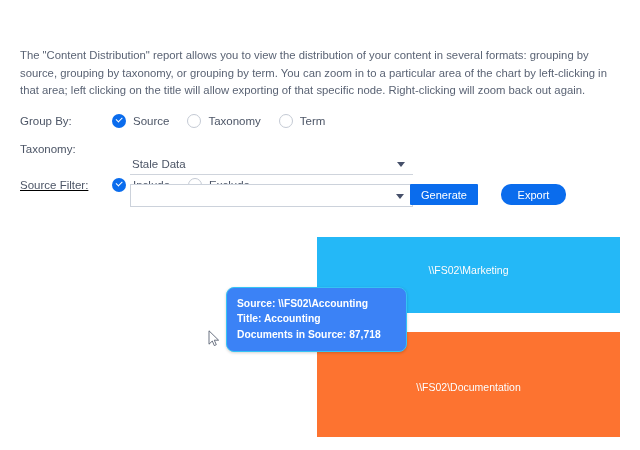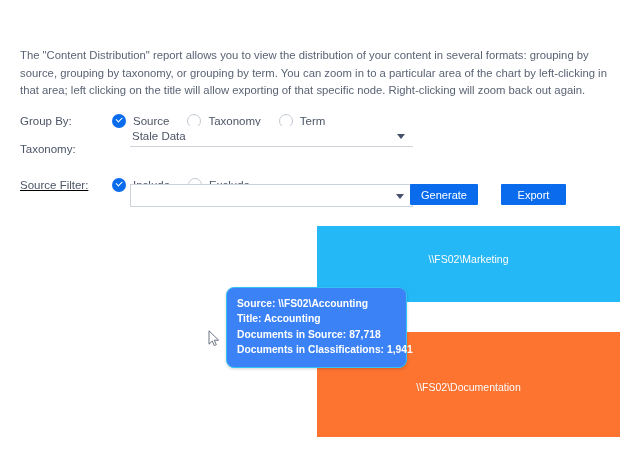--- a/index.html
+++ b/index.html
@@ -155,21 +155,21 @@
     overflow: hidden;
   }
   .tile-label {
     color: #ffffff;
     font-size: 10.5px;
     font-weight: 400;
     white-space: nowrap;
     text-shadow: 0 0 1px rgba(0,0,0,.08);
   }
   #tile-accounting { left: 0;   top: 0;   width: 292px; height: 212px; }
-  #tile-marketing  { left: 297px; top: 1px;   width: 303px; height: 76px; }
+  #tile-marketing  { left: 297px; top: 12px;   width: 303px; height: 76px; }
   #tile-doc        { left: 297px; top: 107px; width: 303px; height: 105px; }
   #tile-accounting .tile-label { margin-left: -10px; }
   #tile-marketing .tile-label  { margin-top: -10px; }
   #tile-doc .tile-label        { margin-top: 4px; }
 
   
   .tooltip {
     position: absolute;
     left: 226px; top: 287px;
     width: 181px;
@@ -219,21 +219,21 @@
         <div class="radio-opt">
           <span class="radio-mark off"></span>
           <span class="radio-label">Term</span>
         </div>
       </div>
     </div>
 
     <div class="form-row" style="top:28px;">
       <div class="form-label">Taxonomy:</div>
     </div>
-    <div class="select-underline" style="top:16px;">
+    <div class="select-underline" style="top:44px;">
       <span class="sel-value">Stale Data</span>
       <span class="caret"></span>
     </div>
 
     <div class="form-row" style="top:64px;text-decoration:underline;">
       <div class="form-label">Source Filter:</div>
       <div class="radio-group">
         <div class="radio-opt">
           <span class="radio-mark on"></span>
           <span class="radio-label">Include</span>
@@ -244,37 +244,36 @@
         </div>
       </div>
     </div>
 
     <div class="select-boxed" style="top:74px;">
       <span class="sel-value"></span>
       <span class="caret"></span>
     </div>
 
     <div class="btn" style="left:390px; top:74px; width:68px;">Generate</div>
-    <div class="btn" style="left:481px; top:74px; width:65px;">Export</div>
+    <div class="btn" style="left:481px; top:74px; width:65px;border-radius:10px;">Export</div>
   </div>
 
   <div class="treemap">
     <div class="tile" id="tile-marketing" style="background:#24b8f7;">
       <span class="tile-label">\\FS02\Marketing</span>
     </div>
     <div class="tile" id="tile-doc" style="background:#fd7330;">
       <span class="tile-label">\\FS02\Documentation</span>
     </div>
   </div>
 
   <div class="tooltip">
     <div class="tooltip-line">Source: \\FS02\Accounting</div>
     <div class="tooltip-line">Title: Accounting</div>
     <div class="tooltip-line">Documents in Source: 87,718</div>
-    <div class="tooltip-line">Documents in Classifications: 1,941</div>
   </div>
 
   <div class="cursor">
     <svg width="12" height="17" viewBox="0 0 12 17">
       <path d="M1,0.8 L1,14.2 L4.3,11.0 L6.3,15.6 L8.3,14.7 L6.3,10.2 L10.6,10.2 Z" fill="#ffffff" stroke="#5a6374" stroke-width="0.9" stroke-linejoin="round"></path>
     </svg>
   </div>
 
 </div>
 

